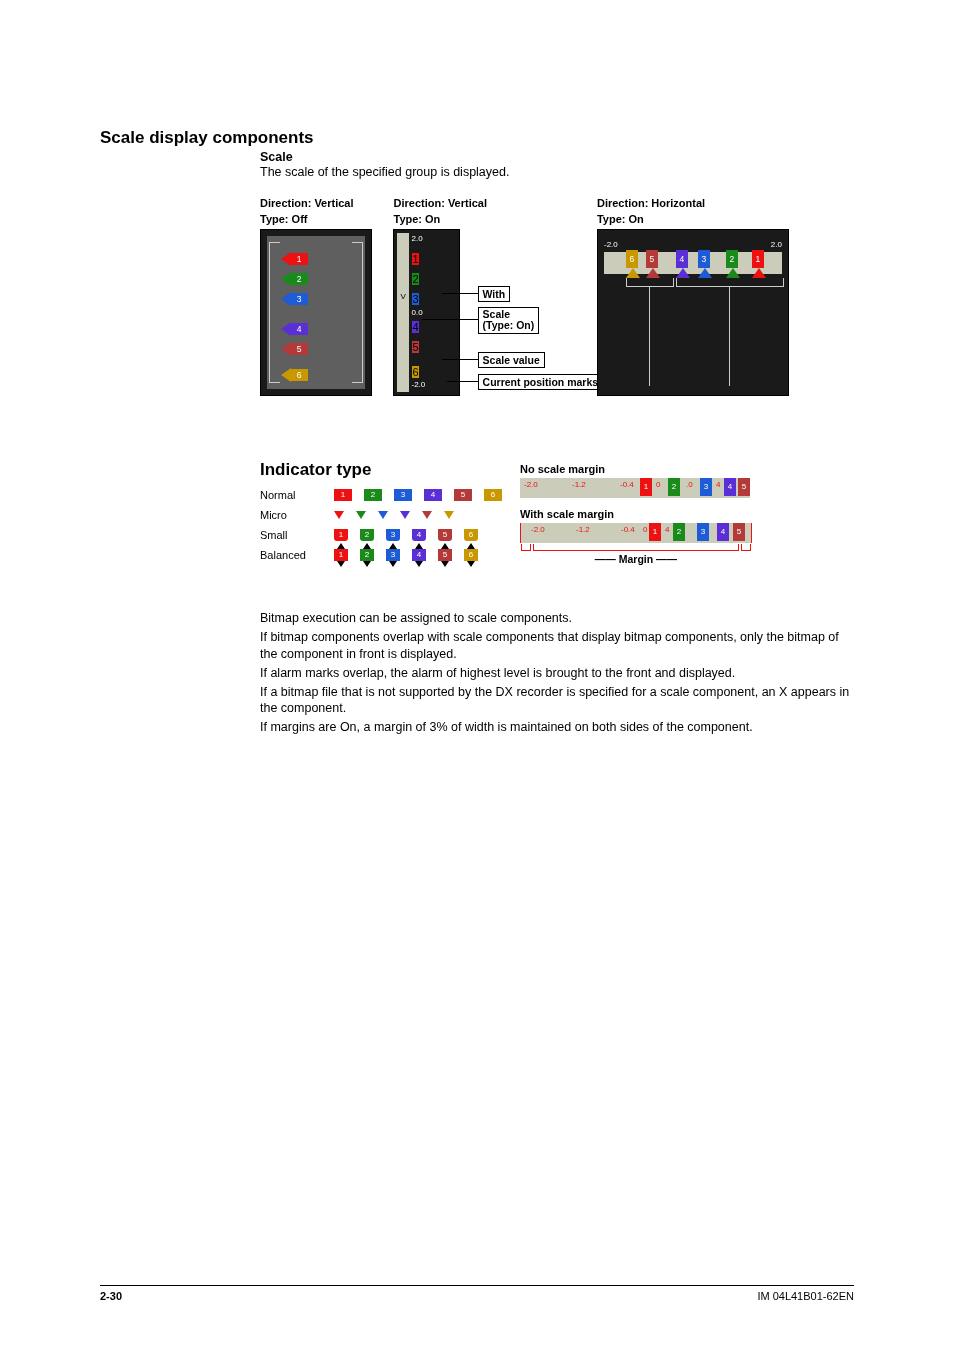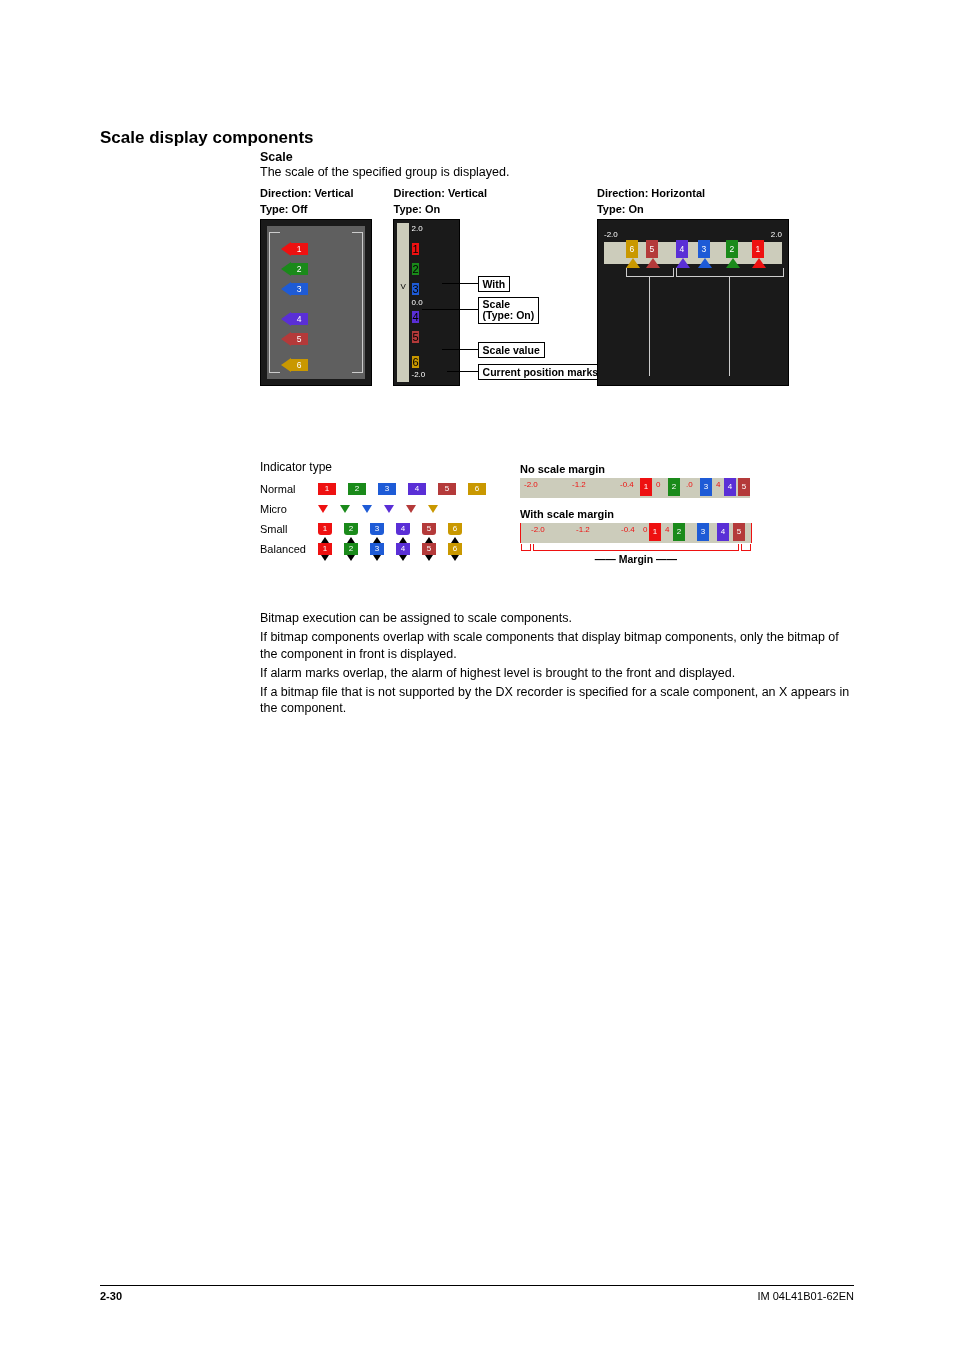--- a/index.html
+++ b/index.html
@@ -2,21 +2,21 @@
 <html><head>
 <meta charset="utf-8">
 <style>
 html,body{margin:0;padding:0;background:#fff;font-family:Arial,Helvetica,sans-serif;color:#000;font-size:12.5px}
 .page{width:954px;height:1350px;position:relative;margin:0 auto;box-sizing:border-box}
 .hd{position:absolute;left:100px;right:100px;top:94px;border-bottom:1.5px solid #000;padding-bottom:3px;font-weight:bold;font-size:12px}
 .h1{position:absolute;left:100px;top:128px;font-weight:bold;font-size:17px}
 .col{position:absolute;left:260px;right:100px}
 .b{font-weight:bold}
 .p{margin:0 0 2px 0;line-height:1.35}
-.figwrap{position:relative;margin-top:6px}
+.figwrap{position:relative;margin-top:16px}
 .figcol{display:inline-block;vertical-align:top;font-size:11px}
 .caption{font-weight:bold;margin-bottom:4px}
 .scaleVOff{width:110px;height:165px;background:#1a1a1a;position:relative;border:1px solid #000}
 .scaleVOff .inner{position:absolute;left:6px;top:6px;right:6px;bottom:6px;background:#5f5f5f}
 .scaleVOff .bracket{position:absolute;left:8px;top:12px;bottom:12px;width:10px;border-left:1.5px solid #ccc;border-top:1.5px solid #ccc;border-bottom:1.5px solid #ccc}
 .scaleVOff .bracket2{left:auto;right:8px;border-left:none;border-right:1.5px solid #ccc}
 .scaleVOff .mk{position:absolute;left:20px;height:14px;display:flex;align-items:center}
 .scaleVOff .ar{width:0;height:0;border-top:7px solid transparent;border-bottom:7px solid transparent;border-right:10px solid}
 .scaleVOff .bx{height:12px;width:18px;font-size:8.5px;color:#fff;text-align:center;line-height:12px;margin-left:-1px}
 .c1{color:#e11}.b1{background:#e11}
@@ -36,24 +36,24 @@
 .scaleH .bar{position:absolute;left:6px;right:6px;top:22px;height:22px;background:#ccb}
 .scaleH .mk{position:absolute;top:20px;width:14px}
 .scaleH .ar{width:0;height:0;border-left:7px solid transparent;border-right:7px solid transparent;border-bottom:10px solid}
 .scaleH .bx{width:12px;height:18px;font-size:8.5px;color:#fff;text-align:center;line-height:18px}
 .scaleH .sv{position:absolute;top:10px;font-size:8px;color:#fff}
 .scaleH .br{position:absolute;border:1px solid #ccc;border-top:none;height:8px;top:48px}
 .scaleH .brL{left:28px;width:46px}
 .scaleH .brR{left:78px;width:106px}
 .scaleH .brV{position:absolute;width:1px;background:#ccc;height:100px;top:56px}
 .sec2{position:absolute;left:260px;top:460px}
-.indh{font-weight:normal;font-size:12px}
+.indh{font-weight:bold;font-size:17px}
 .indtab{margin-top:6px}
 .indtab .row{display:flex;align-items:center;height:18px;margin-bottom:2px}
-.indtab .lbl{width:58px;font-size:11px}
+.indtab .lbl{width:74px;font-size:11px}
 .indtab .cells{display:flex;gap:12px;align-items:center}
 .indN .m{height:12px;width:18px;color:#fff;font-size:8px;text-align:center;line-height:12px;position:relative}
 .indN .m:before{content:"";position:absolute;left:-6px;top:0;width:0;height:0;border-top:6px solid transparent;border-bottom:6px solid transparent;border-right:6px solid}
 .indM .m{width:0;height:0;border-left:5px solid transparent;border-right:5px solid transparent;border-top:8px solid}
 .indS .m{height:12px;width:14px;color:#fff;font-size:8px;text-align:center;line-height:12px;position:relative;border-radius:0 0 3px 3px}
 .indS .m:before{content:"";position:absolute;left:2px;top:-5px;width:0;height:0;border-left:5px solid transparent;border-right:5px solid transparent;border-bottom:5px solid}
 .indB .m{height:12px;width:14px;color:#fff;font-size:8px;text-align:center;line-height:12px;position:relative}
 .indB .m:before{content:"";position:absolute;left:3px;top:-6px;width:0;height:0;border-left:4px solid transparent;border-right:4px solid transparent;border-bottom:6px solid #000}
 .indB .m:after{content:"";position:absolute;left:3px;bottom:-6px;width:0;height:0;border-left:4px solid transparent;border-right:4px solid transparent;border-top:6px solid #000}
 .margfig{position:absolute;left:520px;top:463px;font-size:11px}
@@ -301,19 +301,20 @@
    <div class="mbracket" style="left:12px;right:12px;bottom:-8px"></div>
   </div>
   <div class="mlabel" style="color:#000">—— <span class="b">Margin</span> ——</div>
  </div>
 
  <div class="body2">
   <p class="p">Bitmap execution can be assigned to scale components.</p>
   <p class="p">If bitmap components overlap with scale components that display bitmap components, only the bitmap of the component in front is displayed.</p>
   <p class="p">If alarm marks overlap, the alarm of highest level is brought to the front and displayed.</p>
   <p class="p">If a bitmap file that is not supported by the DX recorder is specified for a scale component, an X appears in the component.</p>
+  <p class="p">If margins are On, a margin of 3% of width is maintained on both sides of the component.</p>
  </div>
 
  <div class="ft">
   <span class="pg">2-30</span>
   <span>IM 04L41B01-62EN</span>
  </div>
 </div>
 
 </body></html>

